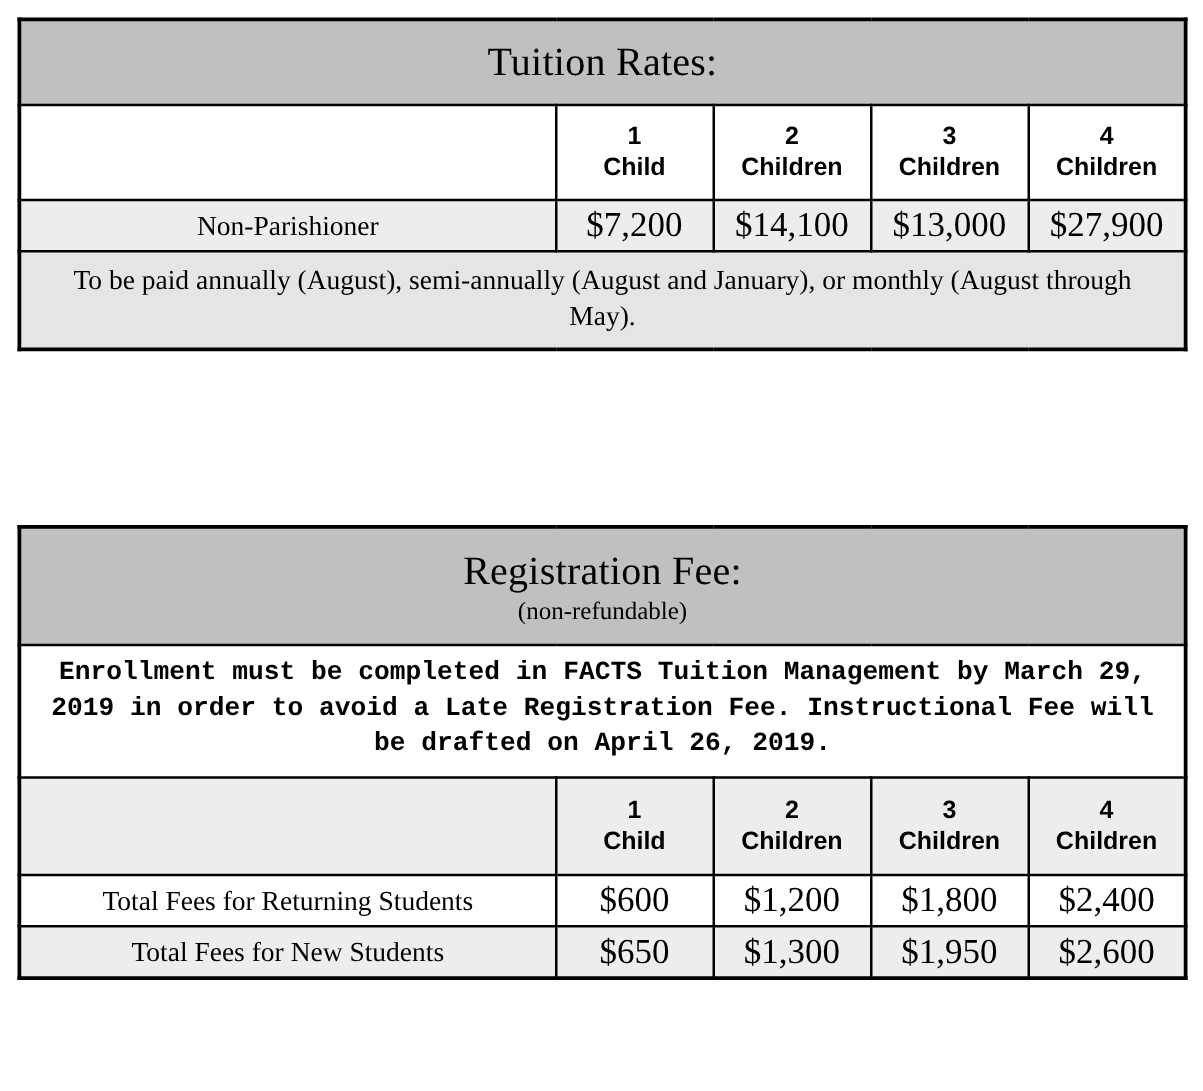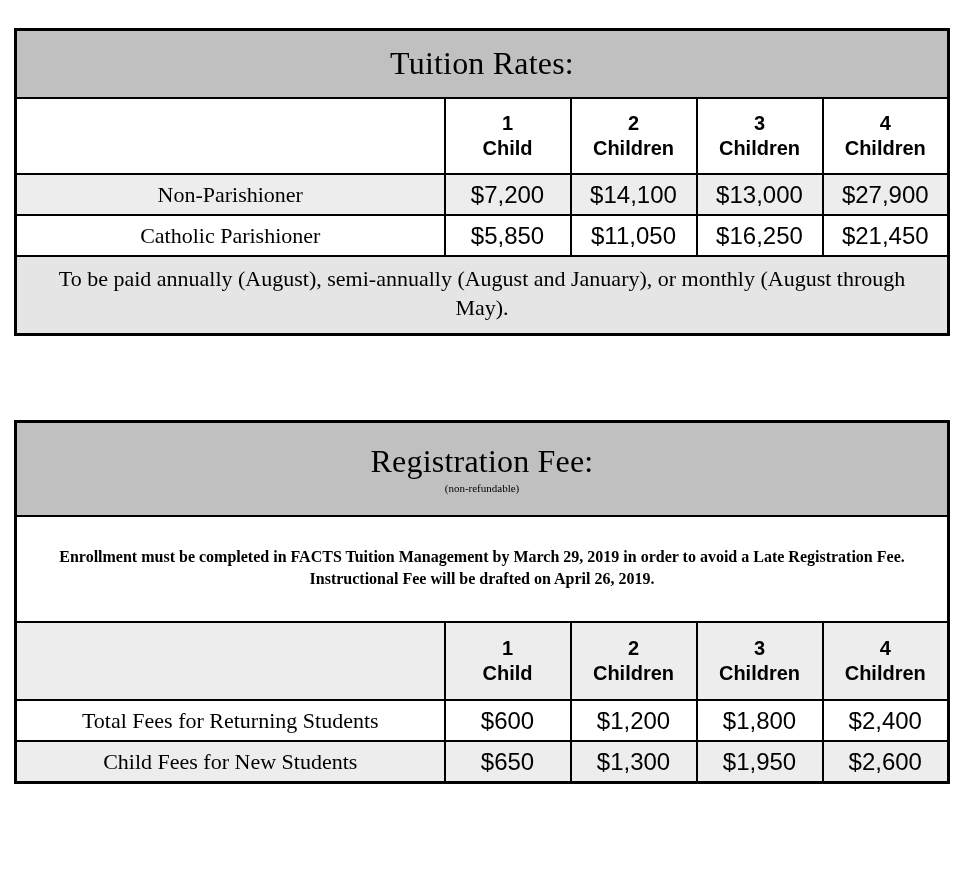--- a/index.html
+++ b/index.html
@@ -24,21 +24,21 @@
   .fee-table {
     position: absolute;
     border-collapse: collapse;
     table-layout: fixed;
     border: 3px solid #000000;
     background: #ffffff;
   }
 
   #tuition-table {
     left: 14px;
-    top: 28px;
+    top: 14px;
     width: 934px;
   }
 
   #instructional-table {
     left: 14px;
     top: 420px;
     width: 934px;
   }
 
   .fee-table td {
@@ -54,37 +54,37 @@
     padding: 6px 4px 8px 4px !important;
   }
   .title-text {
     font-family: "Liberation Serif", "DejaVu Serif", serif;
     font-size: 32px;
     line-height: 1.25;
     letter-spacing: 0.2px;
   }
   .subtitle-text {
     font-family: "Liberation Serif", "DejaVu Serif", serif;
-    font-size: 11px;
+    font-size: 20px;
     line-height: 1.2;
     margin-top: 1px;
   }
   #tuition-title-cell { height: 52px; }
   #instructional-title-cell { height: 78px; }
 
   
   .notice-cell {
     background: #ffffff;
     padding: 8px 10px 10px 10px !important;
     height: 86px;
   }
   .notice-text {
-    font-family: Liberation Serif, serif;
+    font-family: Liberation Mono, monospace;
     font-weight: bold;
-    font-size: 16px;
+    font-size: 21px;
     line-height: 1.35;
   }
 
   
   .colhead-row-white td { background: #ffffff; height: 74px; }
   .colhead-row-gray  td { background: #ededed; height: 76px; }
 
   .colhead {
     font-family: "Liberation Sans", "DejaVu Sans", sans-serif;
     font-weight: bold;
@@ -97,22 +97,22 @@
   
   .data-row td { height: 39px; }
   .row-white td { background: #ffffff; }
   .row-gray td  { background: #ededed; }
 
   .row-label {
     font-family: "Liberation Serif", "DejaVu Serif", serif;
     font-size: 22px;
   }
   .row-value {
-    font-family: Liberation Sans, sans-serif;
-    font-size: 24px;
+    font-family: Liberation Serif, serif;
+    font-size: 28px;
   }
 
   
   .footer-serif-cell {
     background: #e5e5e5;
     padding: 7px 14px 9px 14px !important;
     height: 60px;
   }
   .footer-serif-text {
     font-family: "Liberation Serif", "DejaVu Serif", serif;
@@ -183,27 +183,20 @@
       </tr>
 
       <tr class="data-row row-gray">
         <td class="row-label">Non-Parishioner</td>
         <td class="row-value">$7,200</td>
         <td class="row-value">$14,100</td>
         <td class="row-value">$13,000</td>
         <td class="row-value">$27,900</td>
       </tr>
 
-      <tr class="data-row row-white">
-        <td class="row-label">Catholic Parishioner</td>
-        <td class="row-value">$5,850</td>
-        <td class="row-value">$11,050</td>
-        <td class="row-value">$16,250</td>
-        <td class="row-value">$21,450</td>
-      </tr>
 
       <tr>
         <td class="footer-serif-cell" colspan="5">
           <div class="footer-serif-text">To be paid annually (August), semi-annually (August and January), or monthly (August through May).</div>
         </td>
       </tr>
     </tbody>
   </table>
 
   <table class="fee-table" id="instructional-table">
@@ -258,21 +251,21 @@
 
       <tr class="data-row row-white">
         <td class="row-label">Total Fees for Returning Students</td>
         <td class="row-value">$600</td>
         <td class="row-value">$1,200</td>
         <td class="row-value">$1,800</td>
         <td class="row-value">$2,400</td>
       </tr>
 
       <tr class="data-row row-gray">
-        <td class="row-label">Child Fees for New Students</td>
+        <td class="row-label">Total Fees for New Students</td>
         <td class="row-value">$650</td>
         <td class="row-value">$1,300</td>
         <td class="row-value">$1,950</td>
         <td class="row-value">$2,600</td>
       </tr>
 
     </tbody>
   </table>
 
 </div>

